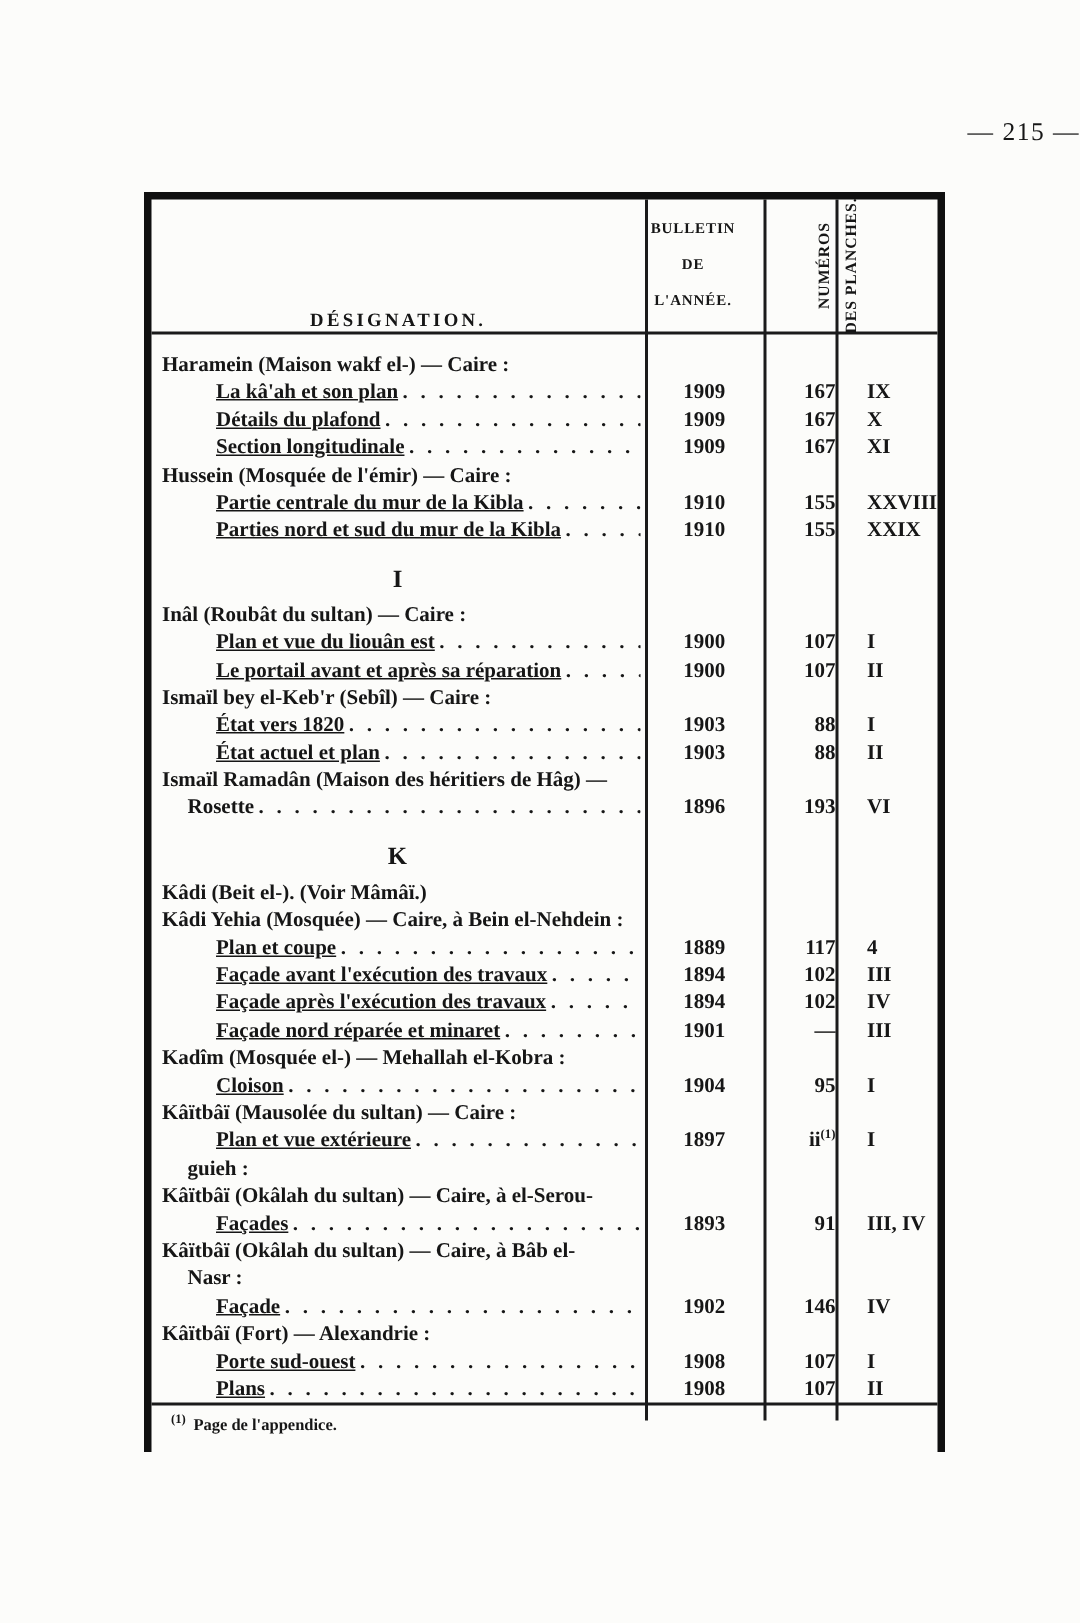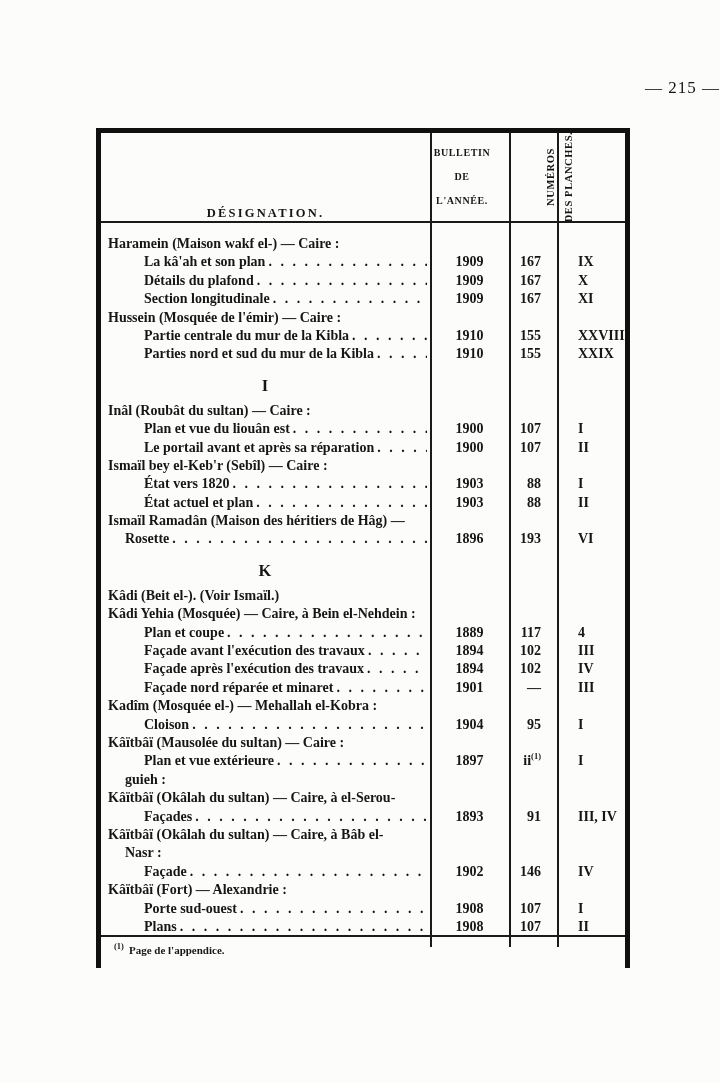--- a/index.html
+++ b/index.html
@@ -101,34 +101,34 @@
   .cell { box-sizing: border-box; }
   .cell-desc {
     width: 329px;
     display: flex;
     align-items: baseline;
     padding-left: 7px;
     box-sizing: border-box;
     overflow: hidden;
     white-space: nowrap;
   }
-  .sub  .desc-text { margin-left: 36px; }
+  .sub  .desc-text { margin-left: 36px; text-decoration: underline; }
   .cont .desc-text { margin-left: 17px; }
   .dots {
     flex: 1;
     overflow: hidden;
     white-space: nowrap;
     margin: 0 3px;
   }
   .dots::after {
     content: ". . . . . . . . . . . . . . . . . . . . . . . . . . . . . . . . . . . . . . . . . . . . . . . . . .";
     letter-spacing: 2.5px;
   }
   .cell-year  { width: 79px; text-align: center; }
-  .cell-page  { width: 48px; text-align: right; padding-right: 16px; }
+  .cell-page  { width: 48px; text-align: right; padding-right: 0; }
   .cell-plate { flex: 1; padding-left: 21px; }
 
   .section {
     height: 20px;
     margin-top: 13px;
     margin-bottom: 5px;
   }
   .section .cell-desc {
     justify-content: center;
     padding-left: 0;
@@ -317,21 +317,21 @@
         <div class="cell cell-page">193</div>
         <div class="cell cell-plate">VI</div>
       </div>
       <div class="trow section">
         <div class="cell cell-desc">
           <span class="section-letter">K</span>
         </div>
       </div>
       <div class="trow head">
         <div class="cell cell-desc">
-          <span class="desc-text">Kâdi (Beit el-). (Voir Ismaïl.)</span>
+          <span class="desc-text">Kâdi (Beit el-). (Voir Mâmâï.)</span>
         </div>
         <div class="cell cell-year"></div>
         <div class="cell cell-page"></div>
         <div class="cell cell-plate"></div>
       </div>
       <div class="trow head">
         <div class="cell cell-desc">
           <span class="desc-text">Kâdi Yehia (Mosquée) — Caire, à Bein el-Nehdein :</span>
         </div>
         <div class="cell cell-year"></div>

